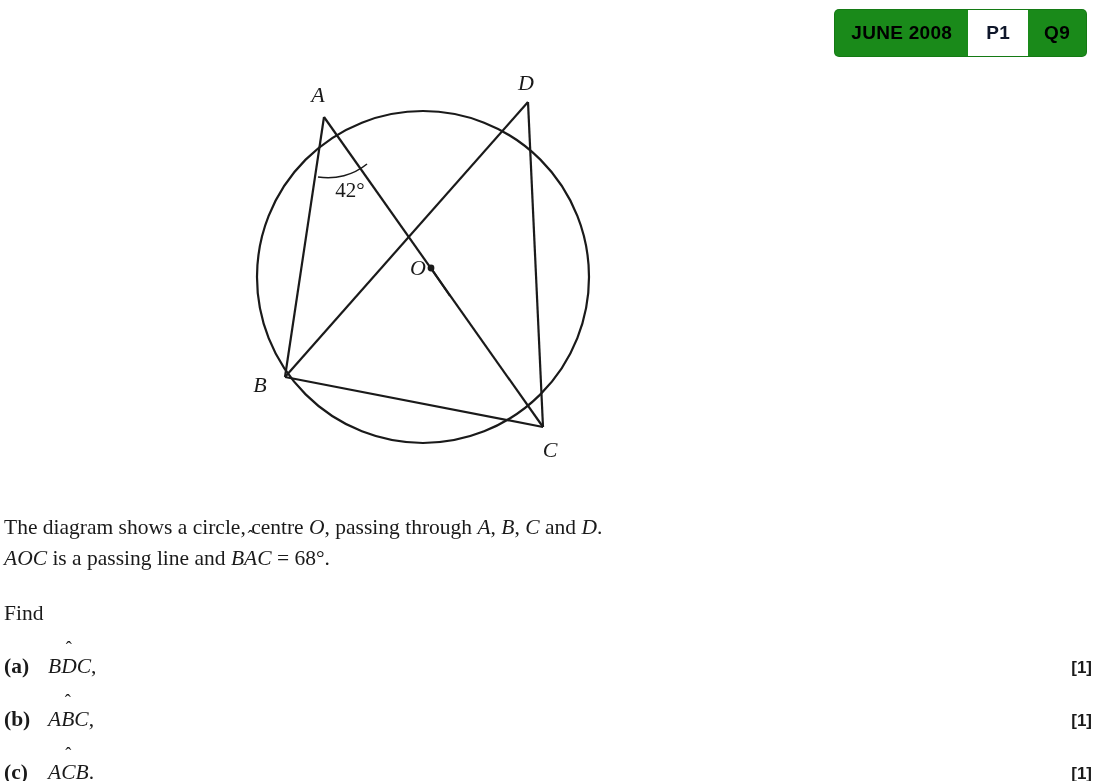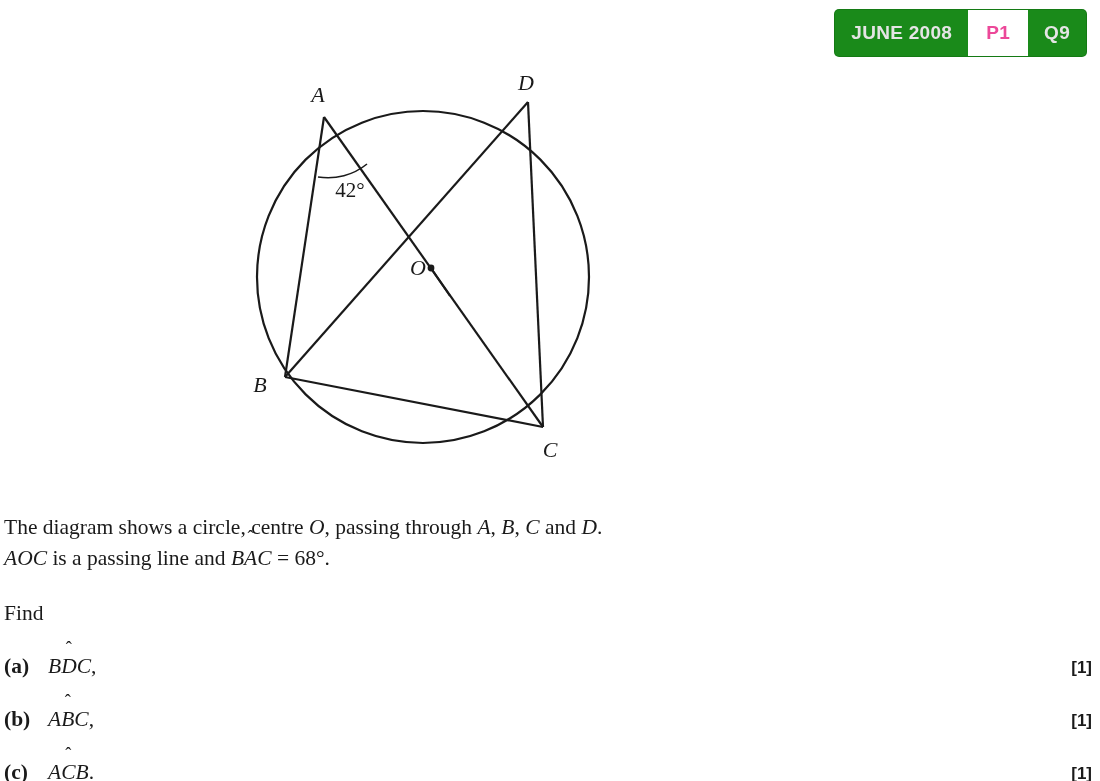--- a/index.html
+++ b/index.html
@@ -33,26 +33,26 @@
     box-shadow: 0 0 0 1px #147a14;
   }
   .badge-seg {
     display: flex;
     align-items: center;
     justify-content: center;
     font-family: "Liberation Sans", sans-serif;
     font-weight: bold;
     font-size: 19px;
     letter-spacing: 0.3px;
-    color: #e5e5e5;
+    color: #000000;
     padding: 10px 16px;
   }
   .badge-seg.light {
     background: #ffffff;
-    color: #ec4899;
+    color: #0f172a;
     padding: 0 18px;
   }
 
   
   .diagram-wrap {
     position: absolute;
     left: 0;
     top: 62px;
     width: 1100px;
     height: 420px;

